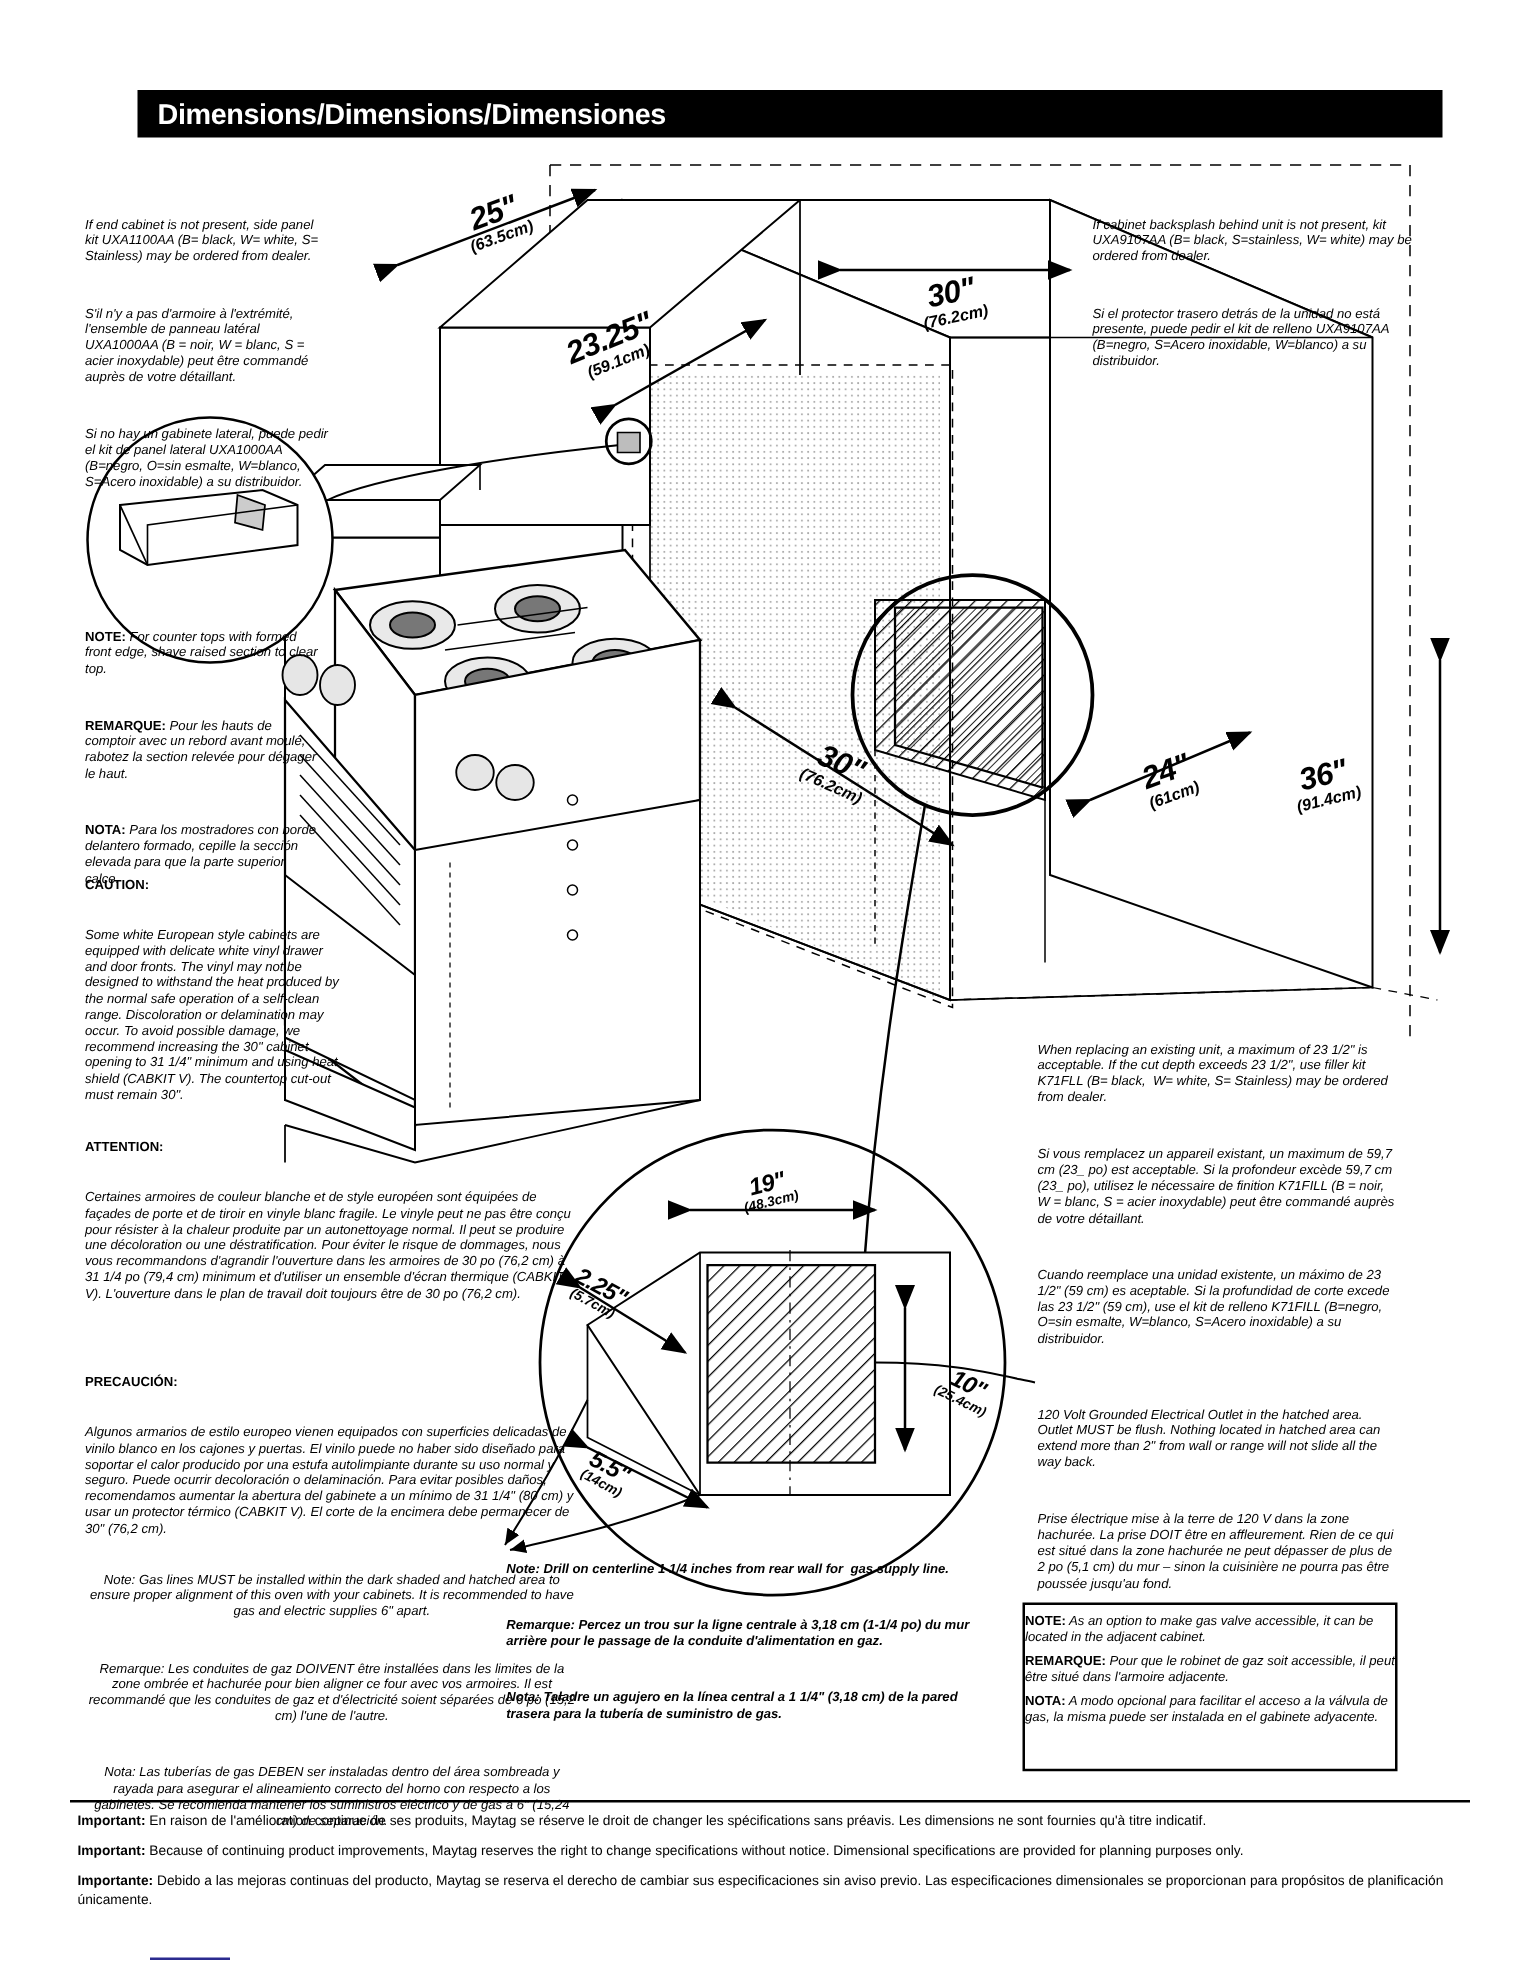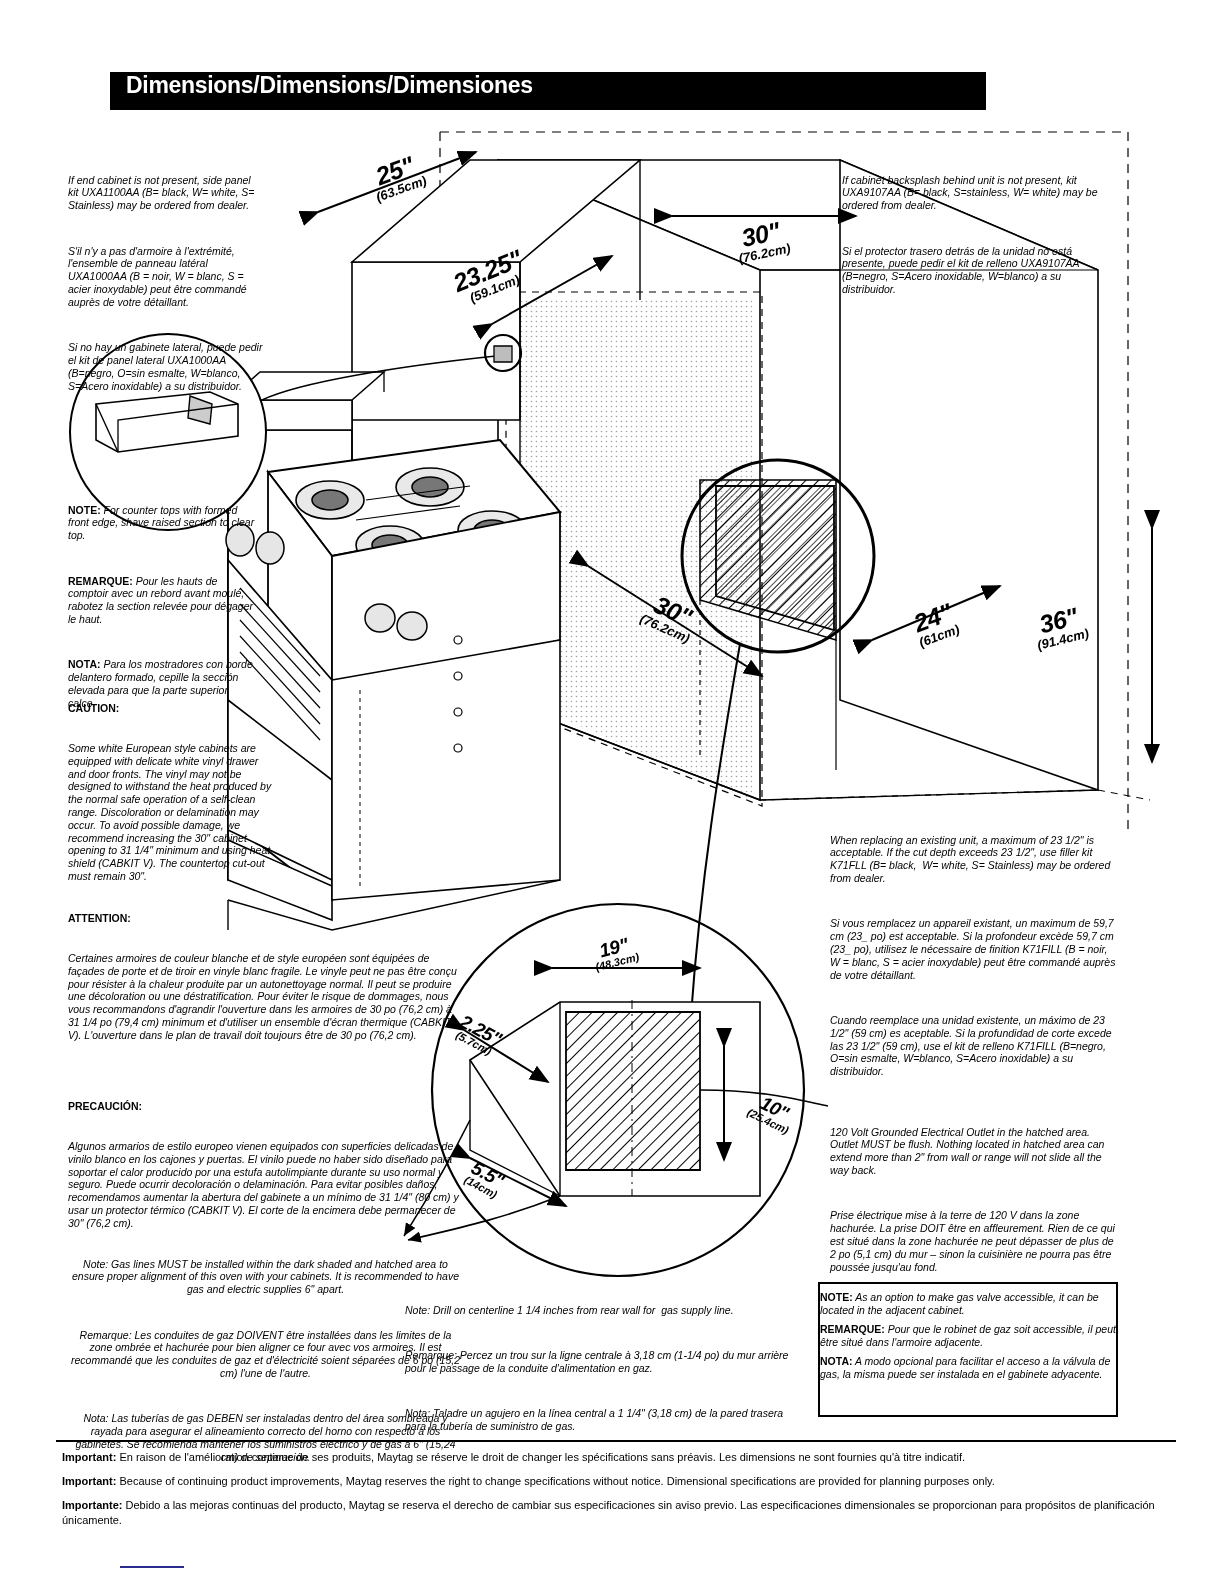--- a/index.html
+++ b/index.html
@@ -15,25 +15,25 @@
   }
   .page {
     position: absolute;
     left: 0; top: 0;
     width: 1224px; height: 1584px;
   }
   
   .title-bar {
     position: absolute;
     left: 110px; top: 72px;
-    width: 876px; height: 38px;
+    width: 1044px; height: 38px;
     background: #000000;
     color: #ffffff;
     display: flex;
-    align-items: flex-start;
+    align-items: center;
     padding-left: 16px;
   }
   .title-bar .t {
     font-size: 23px;
     font-weight: bold;
     letter-spacing: -0.3px;
     font-family: "Liberation Sans", sans-serif;
   }
   
   .tb {
@@ -53,24 +53,24 @@
 
   
   #left-col { left: 68px; top: 148px; width: 196px; }
   #note-col { left: 68px; top: 478px; width: 190px; }
   #caution-col { left: 68px; top: 676px; width: 210px; }
   #attention-col { left: 68px; top: 886px; width: 395px; }
   #precaucion-col { left: 68px; top: 1074px; width: 395px; }
   #gasnote-col { left: 68px; top: 1232px; width: 395px; text-align: center; }
 
   
-  #drill-note { left: 405px; top: 1278px; width: 390px; }
-
-  
-  #right-top { left: 842px; top: 148px; width: 268px; }
+  #drill-note { left: 405px; top: 1223px; width: 390px; font-weight: bold; }
+
+  
+  #right-top { left: 874px; top: 148px; width: 268px; }
   #right-mid { left: 830px; top: 808px; width: 288px; }
   #right-outlet { left: 830px; top: 1100px; width: 288px; }
 
   
   .note-box {
     position: absolute;
     left: 818px; top: 1282px;
     width: 300px; height: 135px;
     border: 2px solid #000;
     padding: 7px 0;

